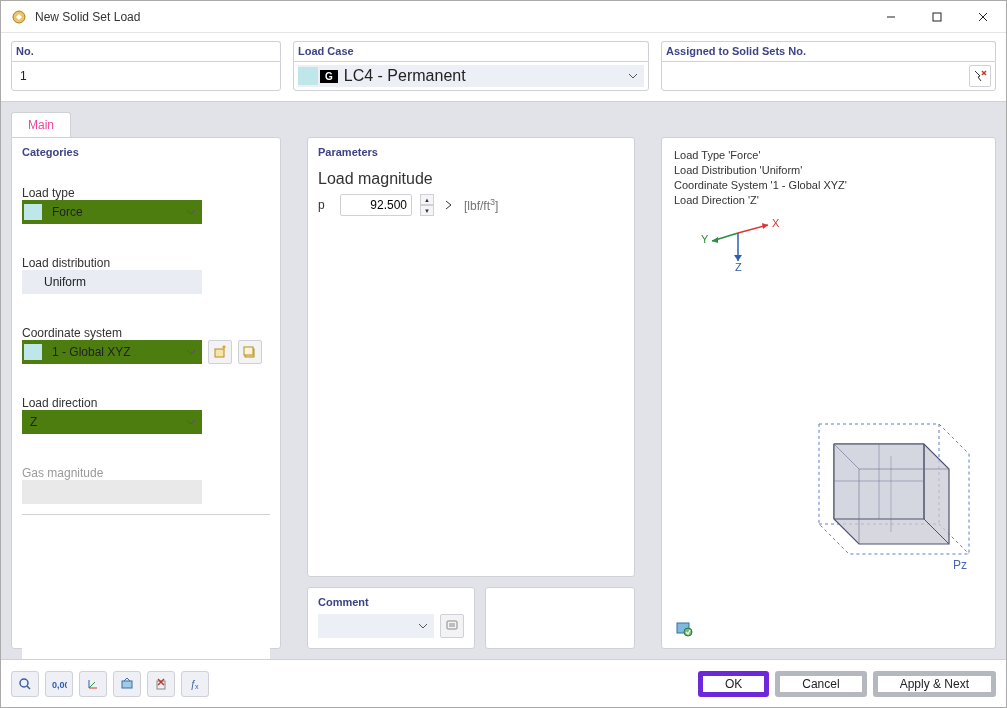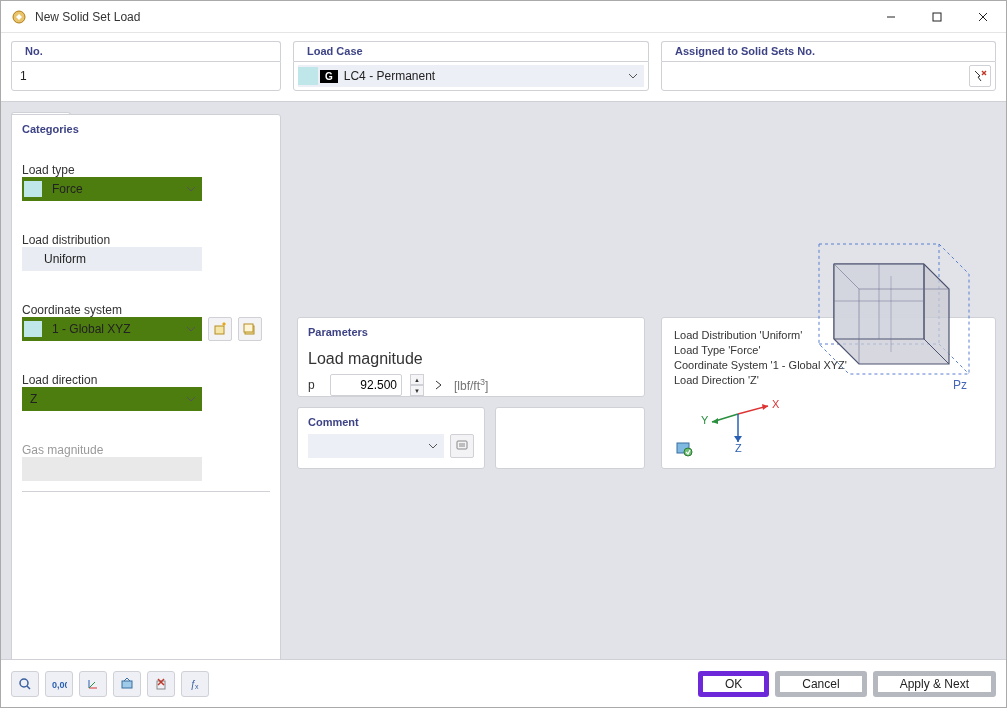--- a/index.html
+++ b/index.html
@@ -12,35 +12,35 @@
 .titlebar .title { font-size: 12px; color: #333; flex: 1; }
 .titlebar .win-btns { display: flex; }
 .titlebar .win-btn { width: 46px; height: 31px; display: flex; align-items: center; justify-content: center; }
 .titlebar .win-btn svg { stroke: #222; }
 
 .header-row { display: flex; gap: 12px; padding: 8px 10px 10px 10px; background: #fff; border-bottom: 1px solid #cfd1d6; }
 .header-group { display: flex; flex-direction: column; }
 .header-group.no { width: 270px; }
 .header-group.loadcase { flex: 1; }
 .header-group.assigned { width: 335px; }
-.hg-label { font-size: 11px; font-weight: 600; color: #3d4385; padding: 3px 6px 4px 13px; border: 1px solid #cfd1d6; border-bottom: none; border-radius: 3px 3px 0 0; background: #fff; }
+.hg-label { font-size: 11px; font-weight: 600; color: #3d4385; padding: 3px 6px 4px 4px; border: 1px solid #cfd1d6; border-bottom: none; border-radius: 3px 3px 0 0; background: #fff; }
 .hg-body { border: 1px solid #cfd1d6; border-radius: 0 0 3px 3px; background: #fff; padding: 4px; height: 30px; display: flex; align-items: center; }
 .no-input { width: 100%; border: none; font-size: 12px; padding: 2px 4px; outline: none; color: #222; }
 .lc-select { flex: 1; display: flex; align-items: center; background: #eceff6; border: none; height: 22px; position: relative; }
 .lc-swatch { width: 20px; height: 18px; background: #bfe6e8; margin-right: 2px; }
 .lc-g { background: #000; color: #fff; font-size: 10px; font-weight: 700; padding: 1px 5px; margin-right: 6px; }
-.lc-text { font-size: 12px; color: #222; flex: 1; }
+.lc-text { font-size: 16px; color: #222; flex: 1; }
 .lc-chev { margin-right: 6px; }
 .assigned-input { flex: 1; border: none; font-size: 12px; padding: 2px 4px; outline: none; }
 .assigned-pick { width: 22px; height: 22px; display: flex; align-items: center; justify-content: center; border: 1px solid #cfd1d6; border-radius: 2px; }
 
 .tabs-row { background: #e2e3e8; padding: 10px 10px 0 10px; display: flex; }
 .tab { background: #fff; border: 1px solid #cfd1d6; border-bottom: none; border-radius: 3px 3px 0 0; padding: 5px 16px; font-size: 12px; color: #ec4899; }
 
-.body-area { display: flex; gap: 16px; padding: 0 10px 10px 10px; background: #e2e3e8; flex: 1; min-height: 0; align-items: center; }
+.body-area { display: flex; gap: 26px; padding: 0 10px 10px 10px; background: #e2e3e8; flex: 1; min-height: 0; }
 
 .panel { background: #fff; border: 1px solid #cfd1d6; border-radius: 0 3px 3px 3px; display: flex; flex-direction: column; }
 .panel .sect-title { font-size: 11px; font-weight: 600; color: #3d4385; padding: 8px 10px 6px 10px; }
 
 .col-left { width: 270px; }
 .col-left-inner { padding: 0 10px 10px 10px; display: flex; flex-direction: column; gap: 10px; flex: 1; }
 .field-label { font-size: 12px; color: #333; margin-top: 22px; }
 .field-label.dis { color: #9a9a9a; }
 .sel { display: flex; align-items: center; background: #4d7c0f; border: none; height: 24px; border-radius: 0; position: relative; width: 180px; }
 .sel.dis { background: #e9e9e9; }
@@ -275,22 +275,22 @@
                 </svg>
             </div>
           </div>
         </div>
         <div class="aux-panel"></div>
       </div>
     </div>
 
     <div class="col-right">
       <div class="panel info-panel">
+        <div class="info-line">Load Type 'Force'</div>
         <div class="info-line">Load Distribution 'Uniform'</div>
-        <div class="info-line">Load Type 'Force'</div>
         <div class="info-line">Coordinate System '1 - Global XYZ'</div>
         <div class="info-line">Load Direction 'Z'</div>
         <div class="axes">
           <svg width="90" height="60" viewBox="0 0 90 60">
             <line x1="40" y1="20" x2="70" y2="12" stroke="#d33" stroke-width="1.5"></line>
               <polygon points="70,12 64,10 65,16" fill="#d33"></polygon>
             <text x="74" y="14" font-size="11" fill="#d33">X</text>
             <line x1="40" y1="20" x2="14" y2="28" stroke="#2a8f3e" stroke-width="1.5"></line>
               <polygon points="14,28 20,24 20,30" fill="#2a8f3e"></polygon>
             <text x="3" y="30" font-size="11" fill="#2a8f3e">Y</text>

